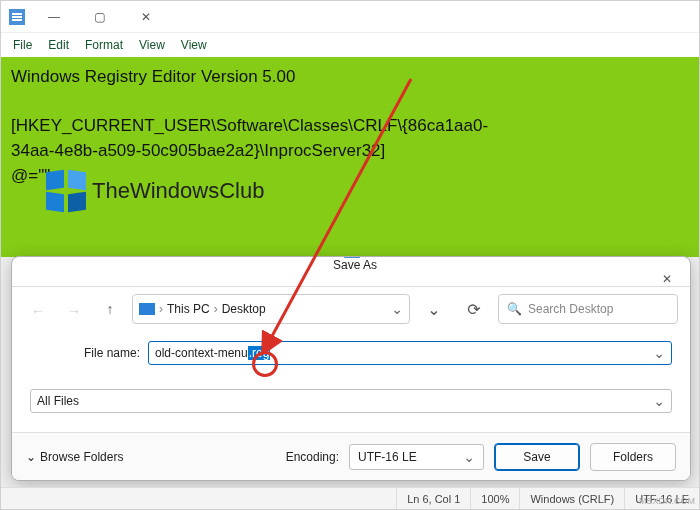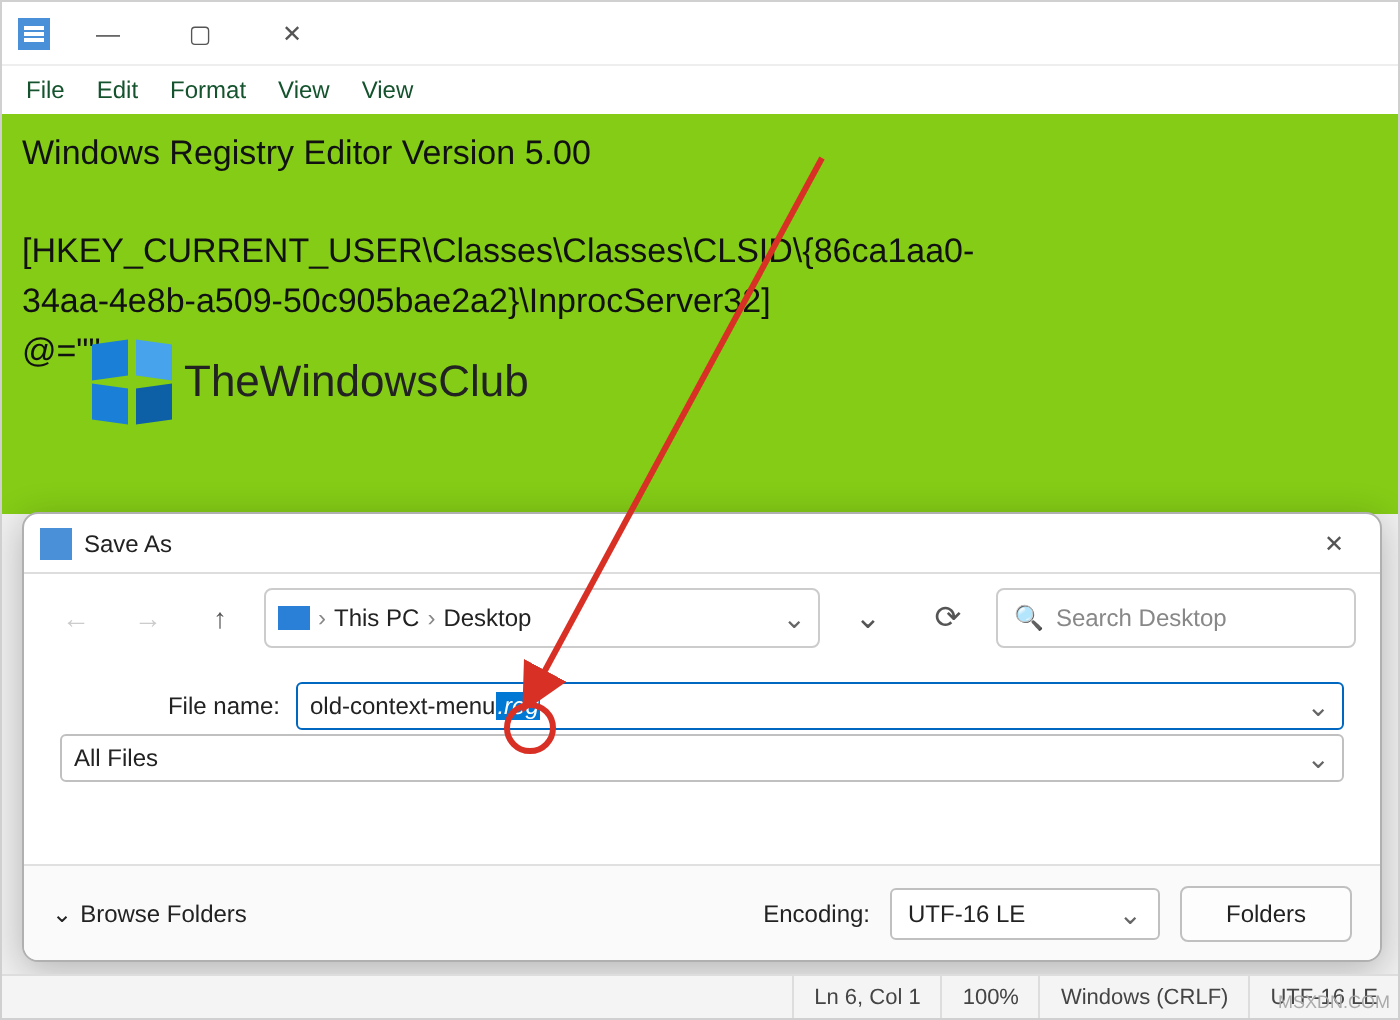--- a/index.html
+++ b/index.html
@@ -13,38 +13,38 @@
 .menubar span { padding: 2px 8px; }
 .content { background: #84cc16; padding: 8px 10px; height: 200px; font-family: Georgia, 'Times New Roman', serif; font-size: 17px; color: #111; line-height: 1.45; position: relative; }
 .logo { position: absolute; left: 45px; top: 170px; display: flex; align-items: center; font-size: 22px; font-weight: 400; color: #222; }
 .logo .mark { width: 40px; height: 40px; margin-right: 6px; position: relative; }
 .logo .mark span { position: absolute; width: 18px; height: 18px; }
 .logo .mark .a { background: #1a7fd6; top: 0; left: 0; transform: skewY(-8deg); }
 .logo .mark .b { background: #46a3ec; top: 0; right: 0; transform: skewY(8deg); }
 .logo .mark .c { background: #1a7fd6; bottom: 0; left: 0; transform: skewY(8deg); }
 .logo .mark .d { background: #0d5fa6; bottom: 0; right: 0; transform: skewY(-8deg); }
 .dialog { position: absolute; left: 10px; top: 255px; width: 680px; height: 225px; background: #fff; border: 1px solid #b0b0b0; box-shadow: 0 4px 18px rgba(0,0,0,0.25); border-radius: 8px; overflow: hidden; }
-.dlg-title { height: 30px; display: flex; align-items: center; padding-left: 8px; font-size: 12px; color: #222; border-bottom: 1px solid #ddd; }
+.dlg-title { height: 30px; display: flex; align-items: center; padding-left: 8px; font-size: 12px; color: #222; border-bottom: 1px solid #ddd; flex-direction: column; }
 .dlg-title .dicon { width: 16px; height: 16px; background: #4a90d9; margin-right: 6px; }
 .dlg-close { margin-left: auto; width: 46px; height: 30px; display: flex; align-items: center; justify-content: center; color: #555; }
 .dlg-nav { height: 44px; display: flex; align-items: center; padding: 6px 12px; gap: 8px; }
 .navbtn { width: 28px; height: 28px; display: flex; align-items: center; justify-content: center; color: #555; font-size: 14px; }
 .navbtn.disabled { color: #ccc; }
 .breadcrumb { flex: 1; height: 30px; border: 1px solid #ccc; border-radius: 4px; display: flex; align-items: center; padding: 0 6px; font-size: 12px; color: #222; gap: 4px; }
 .breadcrumb .pcicon { width: 16px; height: 12px; background: #2a7fd6; display: inline-block; }
 .breadcrumb .chev { color: #888; }
 .iconbtn { width: 32px; height: 30px; display: flex; align-items: center; justify-content: center; color: #555; }
 .search { width: 180px; height: 30px; border: 1px solid #ccc; border-radius: 4px; display: flex; align-items: center; padding: 0 8px; font-size: 12px; color: #888; gap: 6px; }
 .form-area { padding: 10px 18px 6px; }
-.form-row { display: flex; align-items: center; margin-bottom: 2px; justify-content: center; }
+.form-row { display: flex; align-items: center; margin-bottom: 24px; justify-content: center; }
 .form-row label { width: 110px; text-align: right; margin-right: 8px; font-size: 12px; color: #222; }
 .form-row .field { flex: 1; height: 24px; border: 1px solid #c0c0c0; border-radius: 3px; font-size: 12px; padding: 0 6px; display: flex; align-items: center; color: #222; background: #fff; }
 .form-row .field.combo::after, .encoding-combo::after, .breadcrumb::after { content: "⌄"; margin-left: auto; color: #666; font-size: 14px; }
 .filename-field.active { border-color: #0067c0; }
-.filename-field .sel { background: #0078d4; color: #fff; padding: 0 1px; font-style: italic; }
+.filename-field .sel { background: #0078d4; color: #fff; padding: 0 1px; }
 .dlg-footer { position: absolute; bottom: 0; left: 0; right: 0; height: 48px; border-top: 1px solid #e0e0e0; display: flex; align-items: center; padding: 0 14px; gap: 10px; background: #fafafa; }
 .browse { font-size: 12px; color: #222; display: flex; align-items: center; gap: 4px; }
 .spacer { flex: 1; }
 .enc-label { font-size: 12px; color: #222; }
 .encoding-combo { width: 135px; height: 26px; border: 1px solid #c0c0c0; border-radius: 3px; display: flex; align-items: center; padding: 0 8px; font-size: 12px; color: #222; background: #fff; }
 .btn { width: 86px; height: 28px; border: 1px solid #c0c0c0; border-radius: 4px; font-size: 12px; display: flex; align-items: center; justify-content: center; background: #fdfdfd; color: #222; }
 .btn.primary { border-color: #0067c0; background: #fdfdfd; box-shadow: inset 0 0 0 1px #0067c0; }
 .arrow { position: absolute; left: 245px; top: 70px; width: 180px; height: 290px; pointer-events: none; z-index: 50; }
 .circle { position: absolute; left: 251px; top: 350px; width: 26px; height: 26px; border: 3px solid #d93025; border-radius: 50%; z-index: 51; pointer-events: none; }
 .statusbar { position: absolute; bottom: 0; left: 0; right: 0; height: 22px; background: #f4f4f4; border-top: 1px solid #ddd; display: flex; align-items: center; font-size: 11px; color: #444; }
@@ -66,21 +66,21 @@
   <span>File</span>
   <span>Edit</span>
   <span>Format</span>
   <span>View</span>
   <span>View</span>
 </div>
 
 <div class="content">
   <div>Windows Registry Editor Version 5.00</div>
   <br>
-  <div>[HKEY_CURRENT_USER\Classes\Classes\CLSID\{86ca1aa0-</div>
+  <div>[HKEY_CURRENT_USER\Software\Classes\CRLF\{86ca1aa0-</div>
   <div>34aa-4e8b-a509-50c905bae2a2}\InprocServer32]</div>
   <div>@=""</div>
 </div>
 
 <div class="logo">
   <div class="mark">
     <span class="a"></span>
       <span class="b"></span>
       <span class="c"></span>
       <span class="d"></span>
@@ -142,20 +142,23 @@
   <div class="dlg-footer">
     <div class="browse">
       <span>⌄</span>
       <span>Browse Folders</span>
     </div>
     <div class="spacer"></div>
     <span class="enc-label">Encoding:</span>
     <div class="encoding-combo">
       <span>UTF-16 LE</span>
     </div>
+    <div class="btn primary">
+        <span>Save</span>
+      </div>
     <div class="btn">
         <span>Folders</span>
       </div>
   </div>
 </div>
 
 <div class="statusbar">
   <div class="grow"></div>
   <div class="cell">Ln 6, Col 1</div>
   <div class="cell">100%</div>

